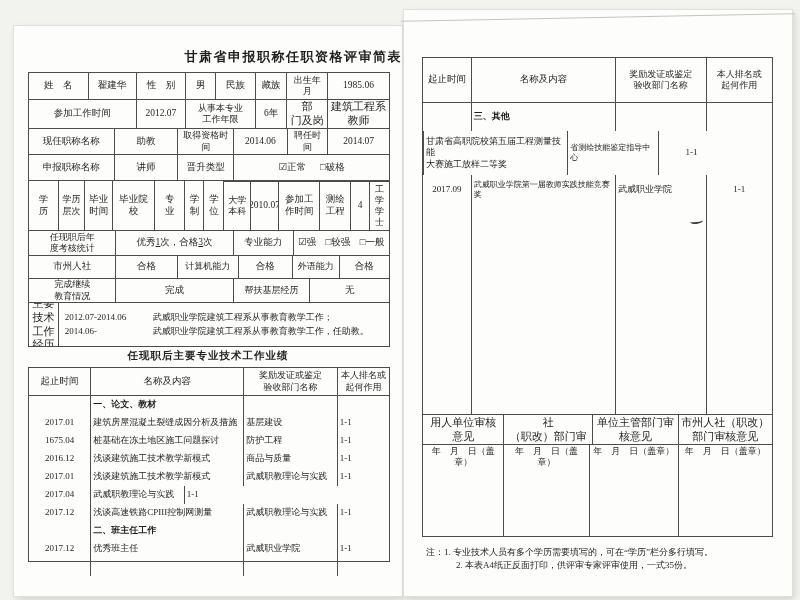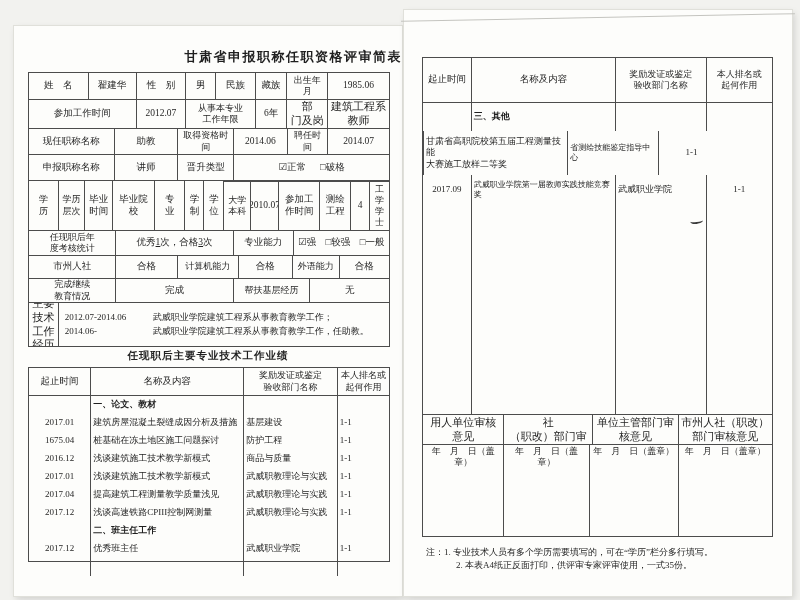--- a/index.html
+++ b/index.html
@@ -202,21 +202,20 @@
           <div class="c l s9" style="width:14.5%">1-1</div>
         </div>
         <div class="bl">
           <div class="c f s9" style="width:17%">2017.01</div>
           <div class="c l s9" style="width:42.5%">浅谈建筑施工技术教学新模式</div>
           <div class="c l s9" style="width:26%">武威职教理论与实践</div>
           <div class="c l s9" style="width:14.5%">1-1</div>
         </div>
         <div class="bl">
           <div class="c f s9" style="width:17%">2017.04</div>
-          <div class="c l s9" style="width:42.5%">提高建筑工程测量教学质量浅见</div>
           <div class="c l s9" style="width:26%">武威职教理论与实践</div>
           <div class="c l s9" style="width:14.5%">1-1</div>
         </div>
         <div class="bl">
           <div class="c f s9" style="width:17%">2017.12</div>
           <div class="c l s9" style="width:42.5%">浅谈高速铁路CPIII控制网测量</div>
           <div class="c l s9" style="width:26%">武威职教理论与实践</div>
           <div class="c l s9" style="width:14.5%">1-1</div>
         </div>
         <div class="bl">

